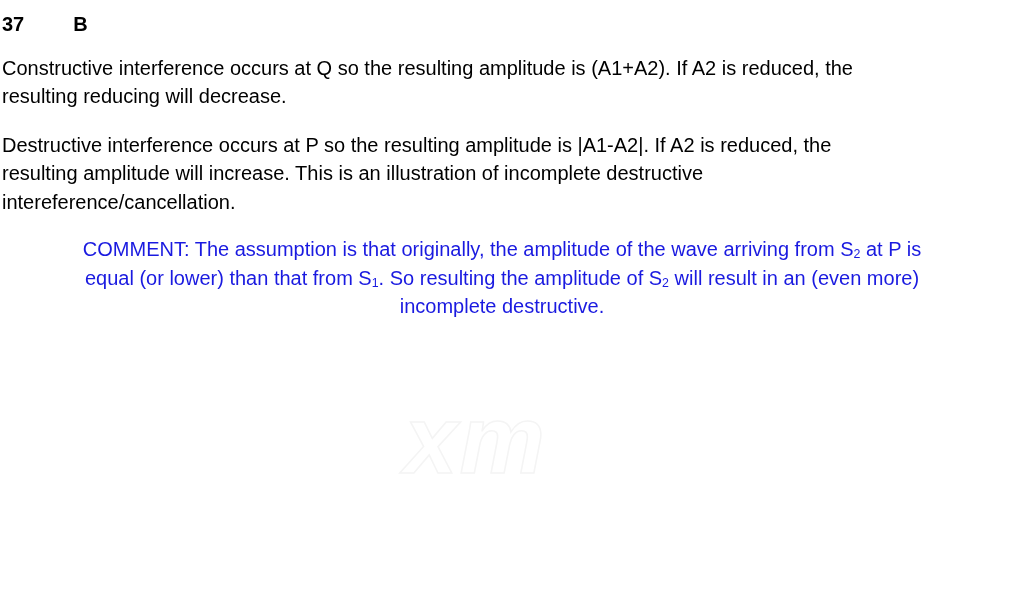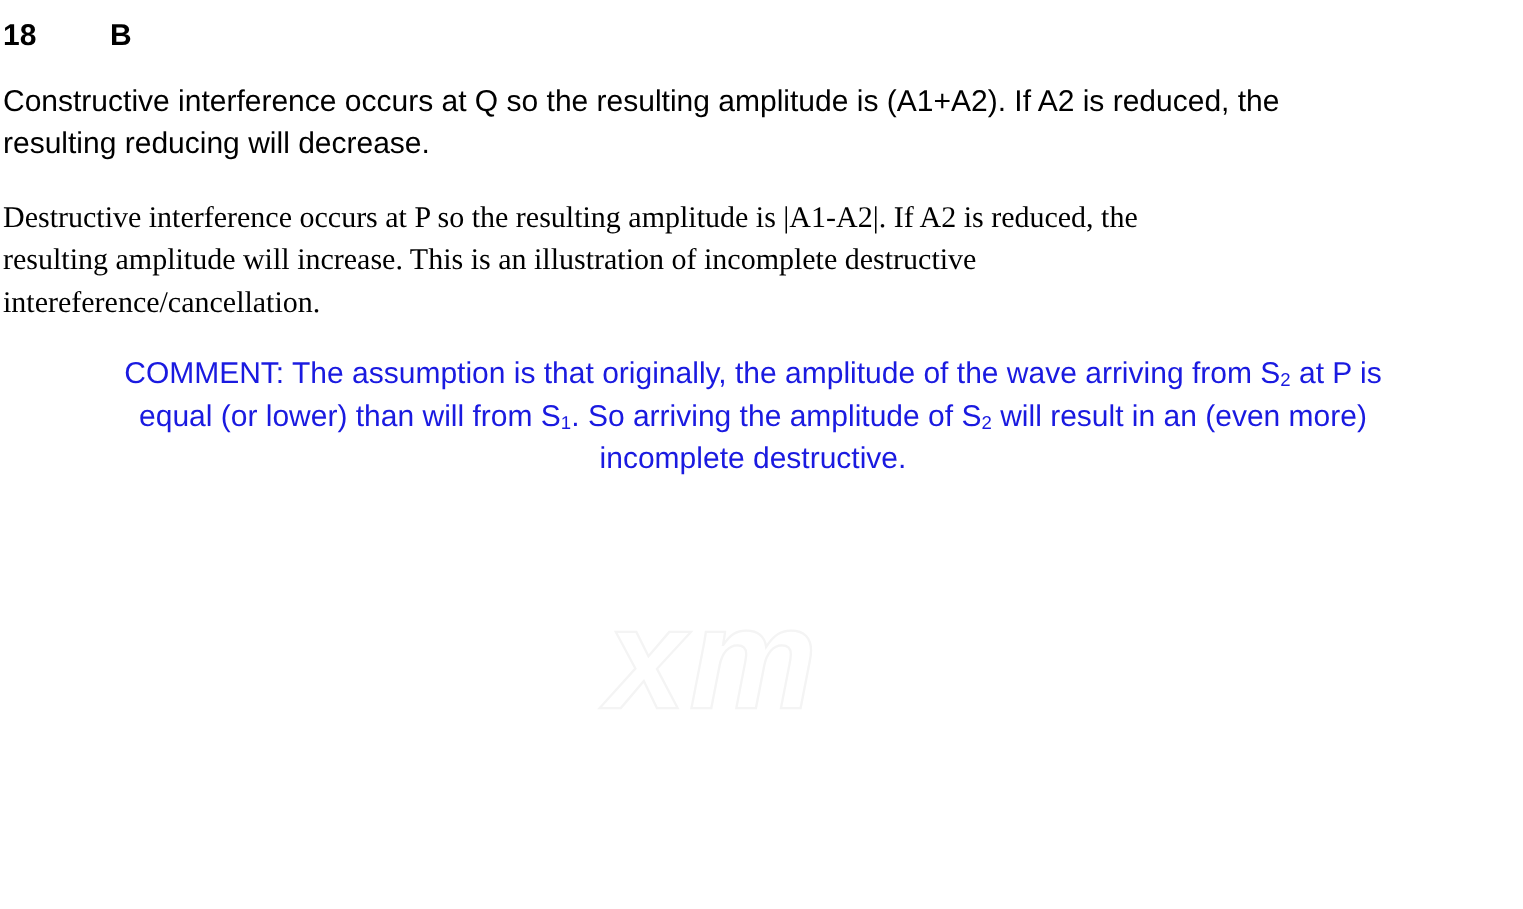--- a/index.html
+++ b/index.html
@@ -31,21 +31,20 @@
     margin-left: 49px;
   }
   .para {
     margin: 0 0 0 0;
   }
   .para + .para {
     margin-top: 15px;
   }
   .para.p3 {
     margin-top: 20px;
-    font-family: Liberation Serif, serif;
   }
   .para.comment {
     margin-top: 19px;
     color: var(--comment-color, #1a1ae0);
     text-align: center;
   }
   sub {
     font-size: 0.62em;
     line-height: 0;
     vertical-align: baseline;
@@ -67,25 +66,25 @@
     user-select: none;
     pointer-events: none;
   }
 </style>
 </head>
 <body style="--text-color: #000000; --comment-color: #1a1ae0; background: rgb(255, 255, 255);">
 
 <div class="doc">
 
   <div class="answer-header">
-    <span class="question-number">18</span><span class="answer-letter">B</span>
+    <span class="question-number">37</span><span class="answer-letter">B</span>
   </div>
 
 
   <p class="para p2"><span>Constructive interference occurs at Q so the resulting amplitude is (A1+A2). If A2 is reduced, the</span><br><span>resulting reducing will decrease.</span></p>
 
   <p class="para p3"><span>Destructive interference occurs at P so the resulting amplitude is |A1-A2|. If A2 is reduced, the</span><br><span>resulting amplitude will increase. This is an illustration of incomplete destructive</span><br><span>intereference/cancellation.</span></p>
 
-  <p class="para comment"><span>COMMENT: The assumption is that originally, the amplitude of the wave arriving from S</span><sub>2</sub><span> at P is</span><br><span>equal (or lower) than will from S</span><sub>1</sub><span>. So arriving the amplitude of S</span><sub>2</sub><span> will result in an (even more)</span><br><span>incomplete destructive.</span></p>
+  <p class="para comment"><span>COMMENT: The assumption is that originally, the amplitude of the wave arriving from S</span><sub>2</sub><span> at P is</span><br><span>equal (or lower) than that from S</span><sub>1</sub><span>. So resulting the amplitude of S</span><sub>2</sub><span> will result in an (even more)</span><br><span>incomplete destructive.</span></p>
 
 </div>
 
 <div class="watermark">xm</div>
 
 </body></html>

